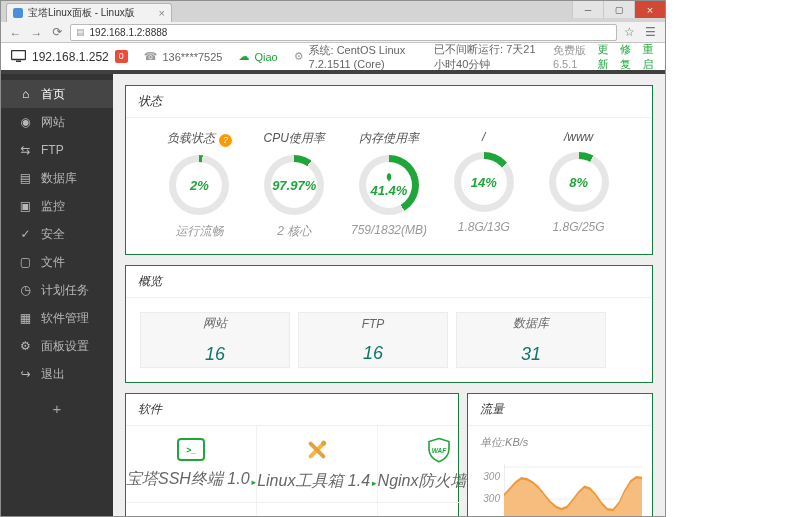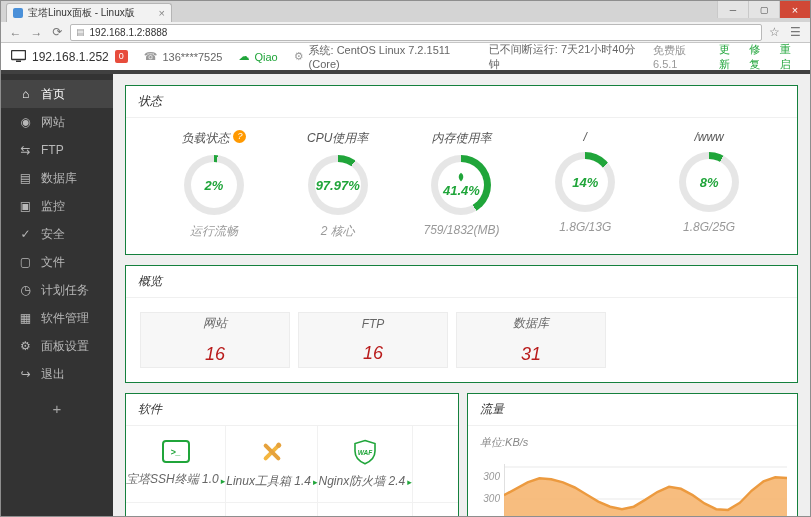--- a/index.html
+++ b/index.html
@@ -1,16 +1,16 @@
 <!DOCTYPE html>
 <html><head>
 <meta charset="utf-8">
 <style>
   html,body{margin:0;padding:0;background:#fff;}
-  .screen{width:811px;height:517px;box-sizing:border-box;border:1px solid #8e8e8e;
+  .screen{width:666px;height:517px;box-sizing:border-box;border:1px solid #8e8e8e;
     display:flex;flex-direction:column;overflow:hidden;background:#efefef;
     font-family:"Liberation Sans","DejaVu Sans",sans-serif;position:relative;}
   
   .tabstrip{height:21px;background:#d4d4d4;display:flex;align-items:flex-end;padding-left:5px;flex-shrink:0;}
   .tab{height:18px;width:152px;background:#f2f2f2;border:1px solid #b5b5b5;border-bottom:none;
     border-radius:3px 3px 0 0;display:flex;align-items:center;gap:5px;padding:0 6px;font-size:10px;color:#333;}
   .tab-title{white-space:nowrap;overflow:hidden;text-overflow:ellipsis;}
   .favicon{width:10px;height:10px;background:#4a90d9;border-radius:2px;flex-shrink:0;}
   .tab-close{margin-left:auto;color:#888;font-size:11px;line-height:1;}
   .winbtns{margin-left:auto;display:flex;align-self:flex-start;}
@@ -40,43 +40,43 @@
   .side-item{height:28px;display:flex;align-items:center;gap:9px;padding-left:18px;font-size:12px;cursor:pointer;}
   .side-item.active{background:#454545;color:#fff;}
   .side-ic{width:13px;text-align:center;font-size:12px;}
   .side-plus{text-align:center;color:#a5a5a5;font-size:15px;margin-top:12px;cursor:pointer;}
   .main{flex:1;padding:11px 12px;background:#efefef;overflow:hidden;}
   .panel{background:#fff;border:1px solid #15803d;margin-bottom:10px;font-style:italic;}
   .panel-title{height:31px;line-height:31px;padding:0 12px;font-size:12px;color:#333;border-bottom:1px solid #f0f0f0;}
   
   .gauges{display:flex;justify-content:space-around;padding:12px 26px 14px;}
   .gauge{width:112px;text-align:center;}
-  .gauge-label{font-size:12px;color:#555;margin-bottom:8px;display:flex;justify-content:center;align-items:flex-start;gap:4px;}
+  .gauge-label{font-size:12px;color:#555;margin-bottom:8px;display:flex;justify-content:center;align-items:flex-end;gap:4px;}
   .help{width:13px;height:13px;border-radius:50%;background:#ff9900;color:#fff;font-size:9px;
     line-height:13px;text-align:center;display:inline-block;cursor:pointer;}
   .donut{width:60px;height:60px;border-radius:50%;margin:0 auto;position:relative;background:#e6e6e6;}
   .donut-hole{position:absolute;inset:7px;background:#fff;border-radius:50%;display:flex;
     flex-direction:column;align-items:center;justify-content:center;gap:1px;}
   .pct{font-size:13px;color:#20a53a;font-weight:bold;}
   .gauge-sub{font-size:12px;color:#999;margin-top:8px;white-space:nowrap;}
   
   .boxes{display:flex;gap:8px;padding:14px;}
   .obox{width:148px;height:54px;background:#f7f7f7;border:1px solid #ececec;display:flex;
     flex-direction:column;align-items:center;justify-content:center;cursor:pointer;}
   .obox-label{font-size:12px;color:#666;}
-  .obox-val{font-size:18px;color:#b91c1c;margin-top:12px;}
+  .obox-val{font-size:18px;color:#0f766e;margin-top:12px;}
   
   .bottomrow{display:flex;gap:8px;}
   .sw-panel{width:332px;flex-shrink:0;height:400px;margin-bottom:0;}
   .tr-panel{flex:1;height:400px;margin-bottom:0;}
   .sw-grid{display:grid;grid-template-columns:repeat(4,1fr);}
   .sw-cell{height:76px;border-right:1px solid #f1f1f1;border-bottom:1px solid #f1f1f1;display:flex;
     flex-direction:column;align-items:center;justify-content:center;gap:8px;cursor:pointer;}
   .sw-cell:nth-child(4n){border-right:none;}
-  .sw-label{font-size:12px;color:#666;display:flex;align-items:center;gap:2px;white-space:nowrap;}
+  .sw-label{font-size:16px;color:#666;display:flex;align-items:center;gap:2px;white-space:nowrap;}
   .arrow-ic::after{content:"▸";color:#20a53a;font-size:9px;}
   .ic-terminal{width:24px;height:19px;border:2px solid #20a53a;border-radius:4px;color:#20a53a;
     font-size:9px;font-weight:bold;display:flex;align-items:center;justify-content:center;}
   .ic-terminal::before{content:">_";}
   
   .tr-meta{font-size:11px;color:#888;margin:9px 0 0 12px;}
   .chart-wrap{position:relative;margin:4px 10px 0 36px;height:120px;}
   .ytick{position:absolute;right:calc(100% + 4px);width:26px;text-align:right;font-size:10px;color:#999;}
   .chart-svg{display:block;width:100%;height:110px;}
   .gridline{stroke:#e8e8e8;stroke-width:1;}

